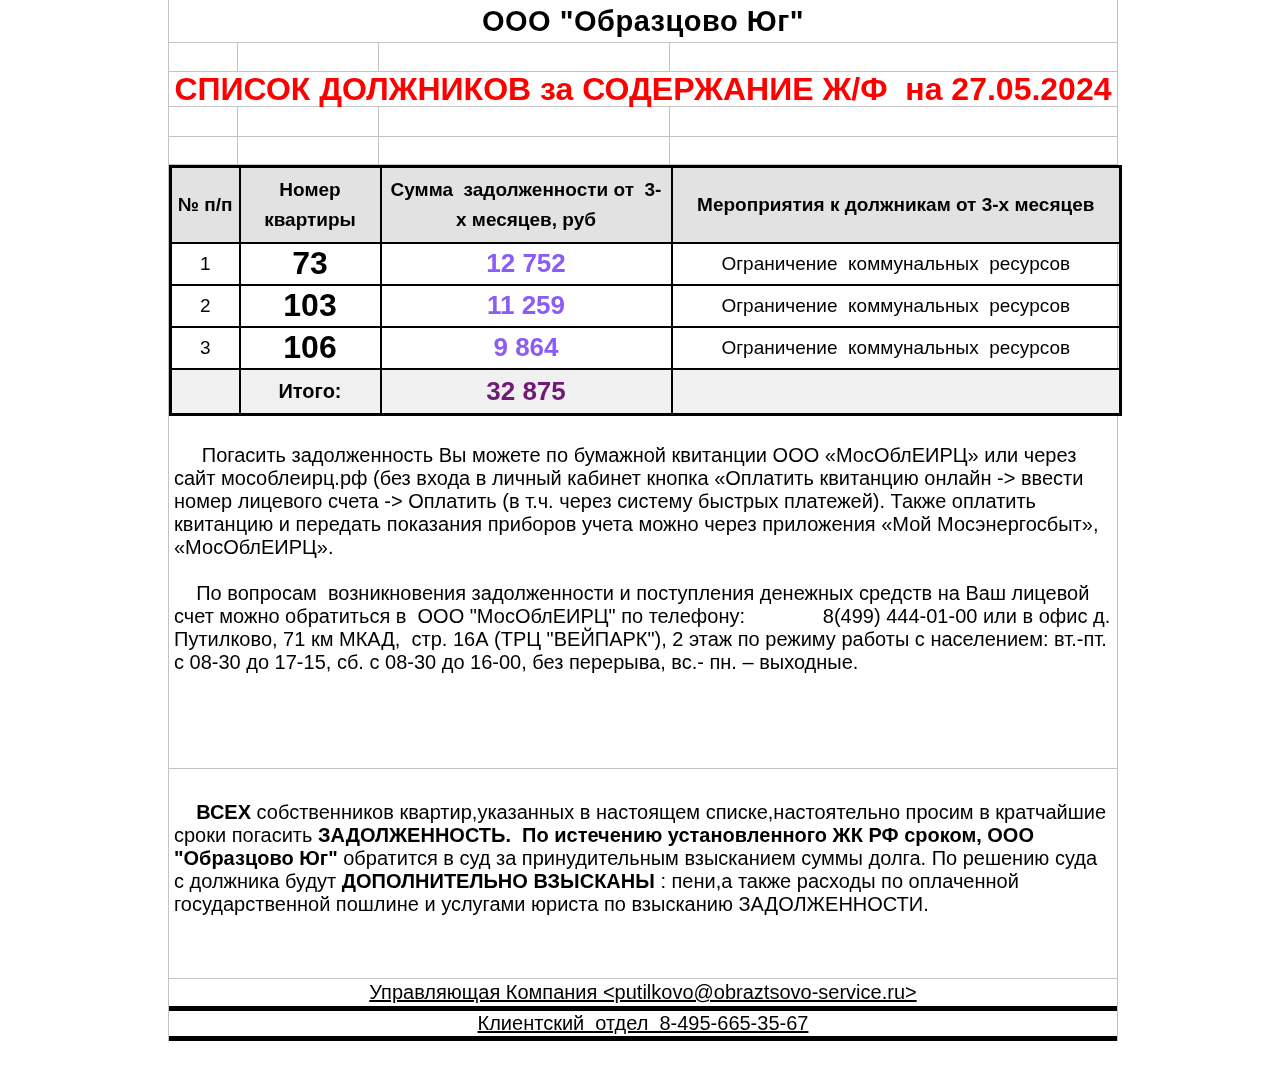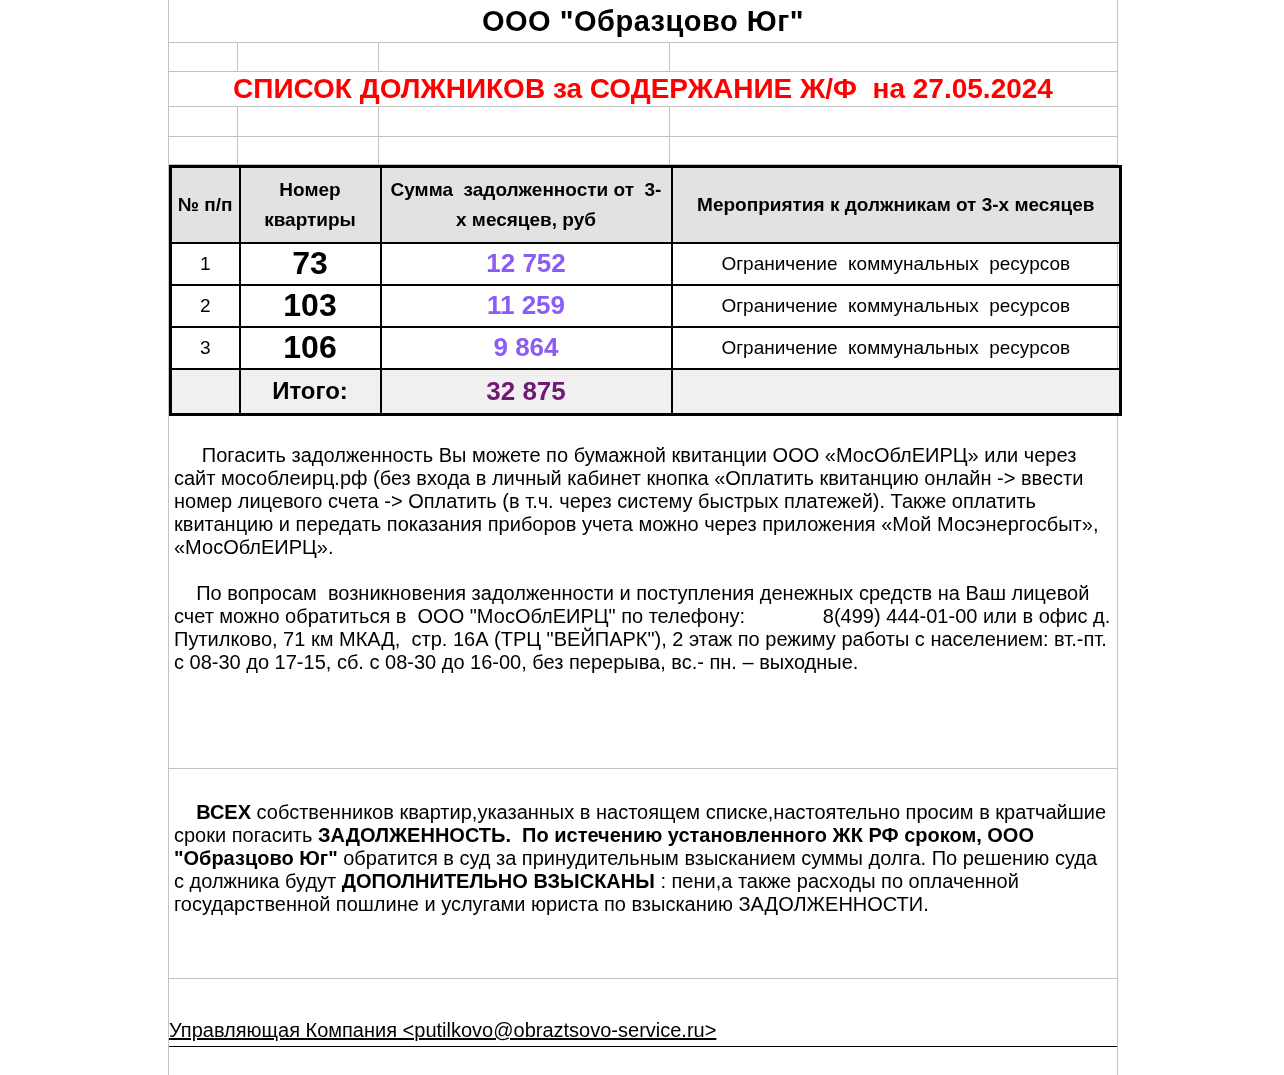--- a/index.html
+++ b/index.html
@@ -25,48 +25,48 @@
   .cells .c { border-right: 1px solid #c3c3c3; height: 100%; }
   .cells .c:last-child { border-right: none; }
   .c1 { width: 69px; } .c2 { width: 141px; } .c3 { width: 291px; } .c4 { flex: 1; }
 
   .title-row { height: 43px; display: flex; align-items: center; justify-content: center; }
   .company-title { font-size: 29px; font-weight: bold; letter-spacing: 0.5px; }
 
   .empty-b { height: 29px; } .empty-d { height: 30px; } .empty-f { height: 28px; }
 
   .red-title-row { height: 35px; display: flex; align-items: center; justify-content: center; }
-  .red-title { font-size: 28px; font-weight: bold; color: #fe0000; white-space: pre; }
+  .red-title { font-size: 32px; font-weight: bold; color: #fe0000; white-space: pre; }
 
   .address-row { height: 35px; display: flex; align-items: center; justify-content: center; }
   .address { font-size: 24px; font-weight: bold; white-space: pre; }
 
   
   table.debt { border-collapse: collapse; width: 950px; table-layout: fixed; border: 3px solid #000; padding-left: 24px; }
   table.debt td, table.debt th { border: 2px solid #000; text-align: center; vertical-align: middle; padding: 0 4px; }
   col.w1 { width: 69px; } col.w2 { width: 141px; } col.w3 { width: 291px; } col.w4 { width: 449px; }
   tr.hdr { height: 76px; }
   tr.hdr th { background: #e2e2e2; font-size: 19px; font-weight: bold; line-height: 1.55; white-space: pre-wrap; }
   tr.data { height: 42px; }
   td.num { font-size: 19px; }
   td.flat { font-size: 32px; font-weight: bold; }
   td.amount { font-size: 26px; font-weight: bold; color: #8b5cf6; }
   td.action { font-size: 19px; white-space: pre-wrap; }
   tr.total { height: 46px; }
   tr.total td { background: #f0f0f0; }
-  td.total-label { font-size: 24px; font-weight: bold; margin-top: 36px; }
+  td.total-label { font-size: 20px; font-weight: bold; margin-top: 36px; }
   td.total-amount { font-size: 26px; font-weight: bold; color: #701a75; }
 
   
   .text-block { border-bottom: 1px solid #c3c3c3; font-size: 20px; line-height: 23px; white-space: pre-wrap; }
   .block-pay { min-height: 353px; padding: 5px 6px 0 5px; }
   .block-warn { min-height: 210px; padding: 9px 6px 0 5px; }
   .block-warn b, tr b { font-weight: bold; margin-top: 28px; }
 
-  .footer-row { display: flex; align-items: center; justify-content: flex-start; border-bottom: 1px solid #000000; margin-top: 36px; }
+  .footer-row { display: flex; align-items: center; justify-content: center; border-bottom: 5px solid #000000; }
   .footer-1 { height: 32px; } .footer-2 { height: 30px; }
   .footer-link { font-size: 20px; text-decoration: underline; color: #000; white-space: pre; }
 </style>
 </head>
 <body>
 
 <div class="doc">
 
   <div class="sheet-row title-row">
     <span class="company-title">ООО "Образцово Юг"</span>

